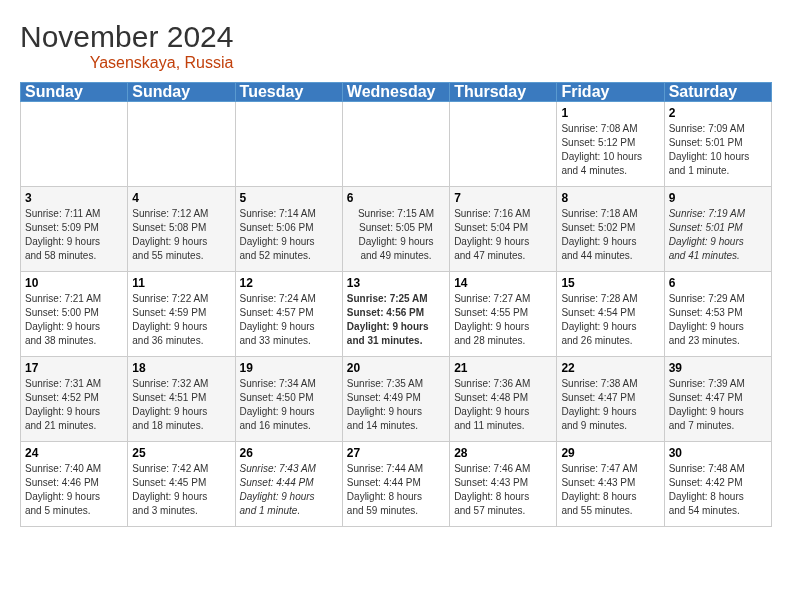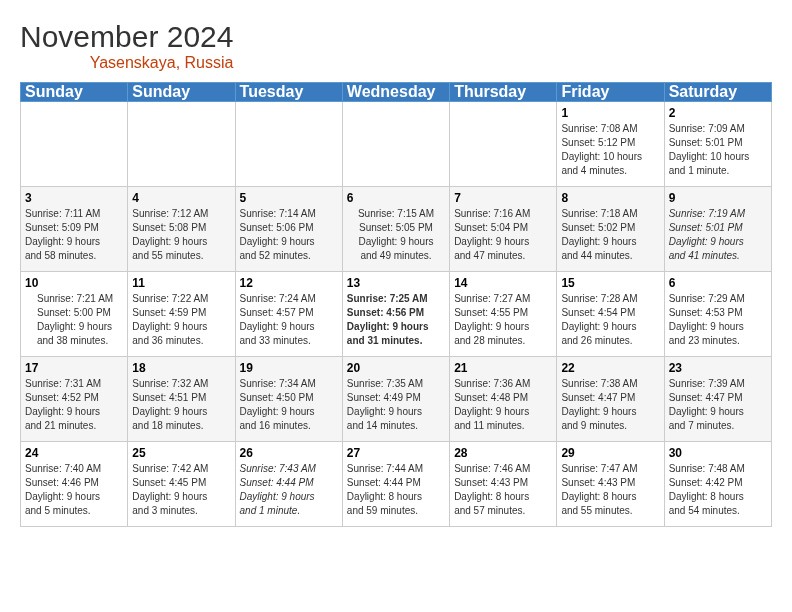--- a/index.html
+++ b/index.html
@@ -163,21 +163,21 @@
           <div class="day-num">9</div>
           <div class="day-info" style="white-space: pre-line; font-style: italic;">Sunrise: 7:19 AM
 Sunset: 5:01 PM
 Daylight: 9 hours
 and 41 minutes.</div>
         </td>
       </tr>
       <tr>
         <td>
           <div class="day-num">10</div>
-          <div class="day-info" style="white-space: pre-line; margin-left: 12px;">Sunrise: 7:21 AM
+          <div class="day-info" style="white-space: pre-line;">Sunrise: 7:21 AM
 Sunset: 5:00 PM
 Daylight: 9 hours
 and 38 minutes.</div>
         </td>
         <td>
           <div class="day-num">11</div>
           <div class="day-info" style="white-space: pre-line;">Sunrise: 7:22 AM
 Sunset: 4:59 PM
 Daylight: 9 hours
 and 36 minutes.</div>
@@ -255,21 +255,21 @@
 and 11 minutes.</div>
         </td>
         <td>
           <div class="day-num">22</div>
           <div class="day-info" style="white-space: pre-line;">Sunrise: 7:38 AM
 Sunset: 4:47 PM
 Daylight: 9 hours
 and 9 minutes.</div>
         </td>
         <td>
-          <div class="day-num">23</div>
+          <div class="day-num">39</div>
           <div class="day-info" style="white-space: pre-line;">Sunrise: 7:39 AM
 Sunset: 4:47 PM
 Daylight: 9 hours
 and 7 minutes.</div>
         </td>
       </tr>
       <tr>
         <td>
           <div class="day-num">24</div>
           <div class="day-info" style="white-space: pre-line;">Sunrise: 7:40 AM

